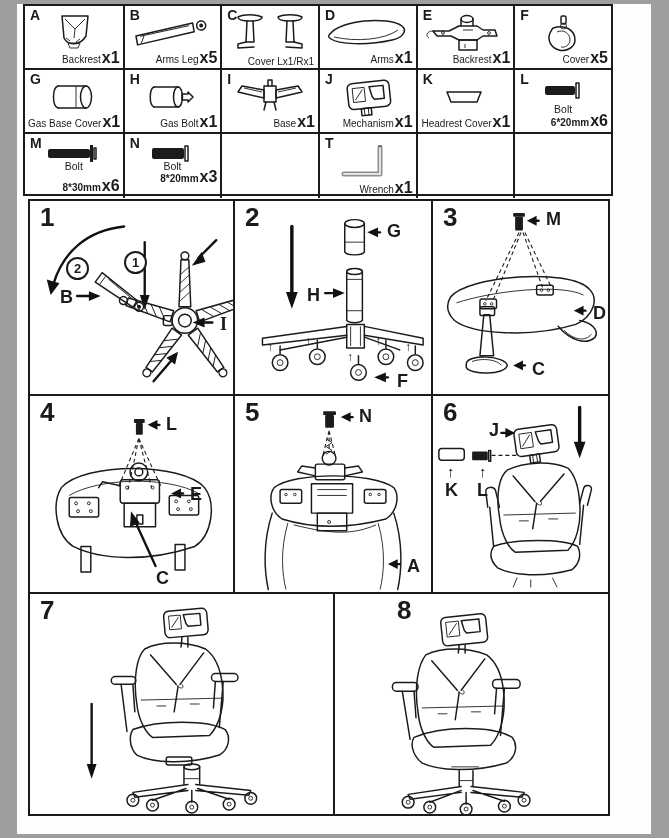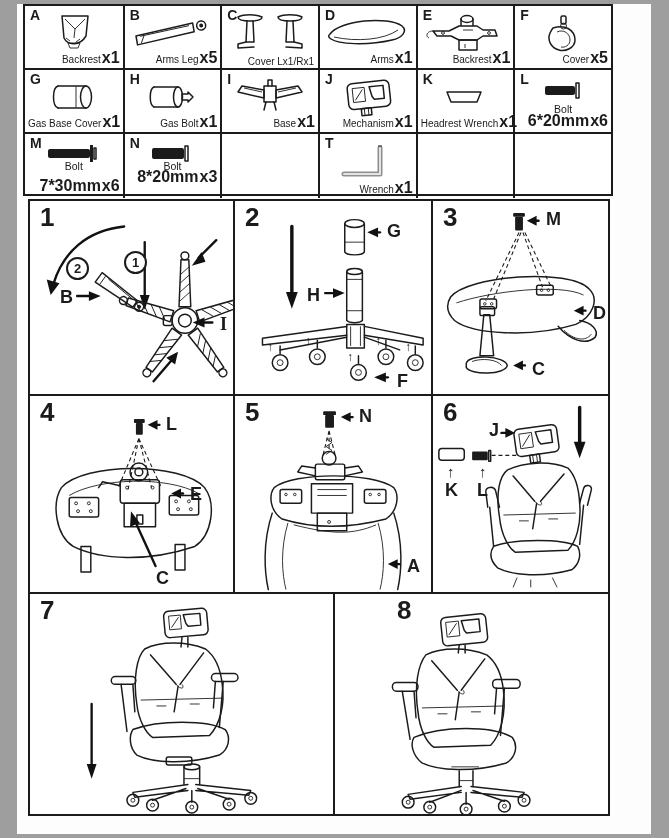--- a/index.html
+++ b/index.html
@@ -26,21 +26,21 @@
   }
   .cell{position:relative;border-left:2px solid #1b1b1b;border-top:2px solid #1b1b1b;box-sizing:border-box;}
   .cell:nth-child(6n+1){border-left:none;}
   .cell:nth-child(-n+6){border-top:none;}
   .letter{position:absolute;left:5px;top:1px;font-weight:bold;font-size:14px;}
   .part-icon{position:absolute;left:50%;transform:translateX(-50%);top:8px;}
   .cap{position:absolute;left:3px;right:3px;bottom:1px;display:flex;align-items:baseline;font-size:10px;}
   .cap .nm{flex:1;text-align:right;white-space:nowrap;margin-top:16px;}
   .cap .qty{font-size:16px;font-weight:600;margin-left:1px;}
   .cap-mid{position:absolute;left:0;right:0;text-align:center;font-size:10.5px;}
-  .cap-size{font-weight:bold;font-size:16px;}
+  .cap-size{font-weight:bold;font-size:10px;}
   
   .steps{position:absolute;left:28px;top:199px;width:582px;height:621px;}
   .panel{position:absolute;border:2.5px solid #1b1b1b;background:#fff;box-sizing:border-box;}
   #p1{left:0;top:0;width:207px;height:197px;}
   #p2{left:205px;top:0;width:200px;height:197px;}
   #p3{left:403px;top:0;width:179px;height:197px;}
   #p4{left:0;top:195px;width:207px;height:200px;}
   #p5{left:205px;top:195px;width:200px;height:200px;}
   #p6{left:403px;top:195px;width:179px;height:200px;}
   #p7{left:0;top:393px;width:307px;height:224px;}
@@ -219,21 +219,21 @@
         <span class="qty">x1</span>
       </div>
   </div>
 
   <div class="cell">
     <span class="letter">K</span>
     <svg class="part-icon" width="92" height="38" viewBox="0 0 92 38">
       <path class="ln" d="M28,14 h34 l-4,10 h-26 z"></path>
     </svg>
     <div class="cap">
-        <span class="nm">Headrest Wrench</span>
+        <span class="nm">Headrest Cover</span>
         <span class="qty">x1</span>
       </div>
   </div>
 
   <div class="cell">
     <span class="letter">L</span>
     <svg class="part-icon" width="92" height="22" viewBox="0 0 92 22" style="top:10px">
       <rect class="fill" x="28" y="6" width="30" height="9" rx="2"></rect>
       <rect class="ln" x="59" y="3" width="3" height="15"></rect>
     </svg>
@@ -246,21 +246,21 @@
 
   <div class="cell">
     <span class="letter">M</span>
     <svg class="part-icon" width="92" height="22" viewBox="0 0 92 22" style="top:9px">
       <rect class="fill" x="20" y="6" width="42" height="9" rx="2"></rect>
       <rect class="fill" x="62" y="2" width="3" height="17"></rect>
       <rect class="ln" x="66" y="5" width="2" height="11"></rect>
     </svg>
     <div class="cap-mid" style="bottom:26px"><span>Bolt</span></div>
     <div class="cap" style="bottom:3px">
-        <span class="nm cap-size">7*30mm</span>
+        <span class="nm cap-size">8*30mm</span>
         <span class="qty">x6</span>
       </div>
   </div>
 
   <div class="cell">
     <span class="letter">N</span>
     <svg class="part-icon" width="92" height="22" viewBox="0 0 92 22" style="top:9px">
       <rect class="fill" x="26" y="5" width="32" height="11" rx="2"></rect>
       <rect class="ln" x="59" y="3" width="3" height="15"></rect>
     </svg>

